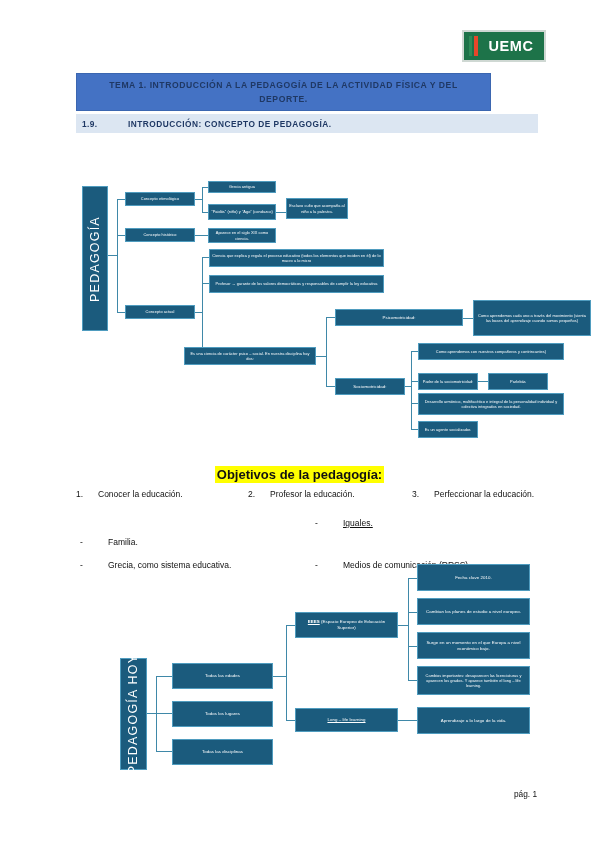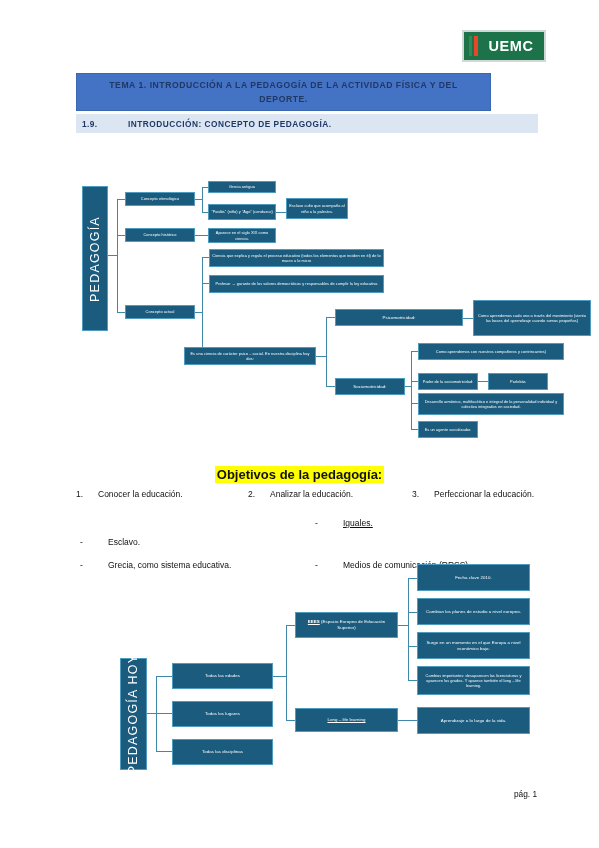--- a/index.html
+++ b/index.html
@@ -261,29 +261,29 @@
   </div>
 
   <div class="center-line" style="top:465px;">
     <span class="hl">Objetivos de la pedagogía:</span>
   </div>
 
   <div class="listrow" style="left:76px; top:489px;">
     <span class="mk">1.</span><span>Conocer la educación.</span>
   </div>
   <div class="listrow" style="left:248px; top:489px;">
-    <span class="mk">2.</span><span>Analizar la educación.</span>
+    <span class="mk">2.</span><span>Profesor la educación.</span>
   </div>
   <div class="listrow" style="left:412px; top:489px;">
     <span class="mk">3.</span><span>Perfeccionar la educación.</span>
   </div>
 
 
   <div class="dashrow" style="left:80px; top:537px;">
-    <span class="dash">-</span><span>Esclavo.</span>
+    <span class="dash">-</span><span>Familia.</span>
   </div>
   <div class="dashrow" style="left:80px; top:560px;">
     <span class="dash">-</span><span>Grecia, como sistema educativa.</span>
   </div>
   <div class="dashrow" style="left:315px; top:518px;text-decoration:underline;">
     <span class="dash">-</span><span>Iguales.</span>
   </div>
   <div class="dashrow" style="left:315px; top:560px;">
     <span class="dash">-</span><span>Medios de comunicación (RRSS).</span>
   </div>

